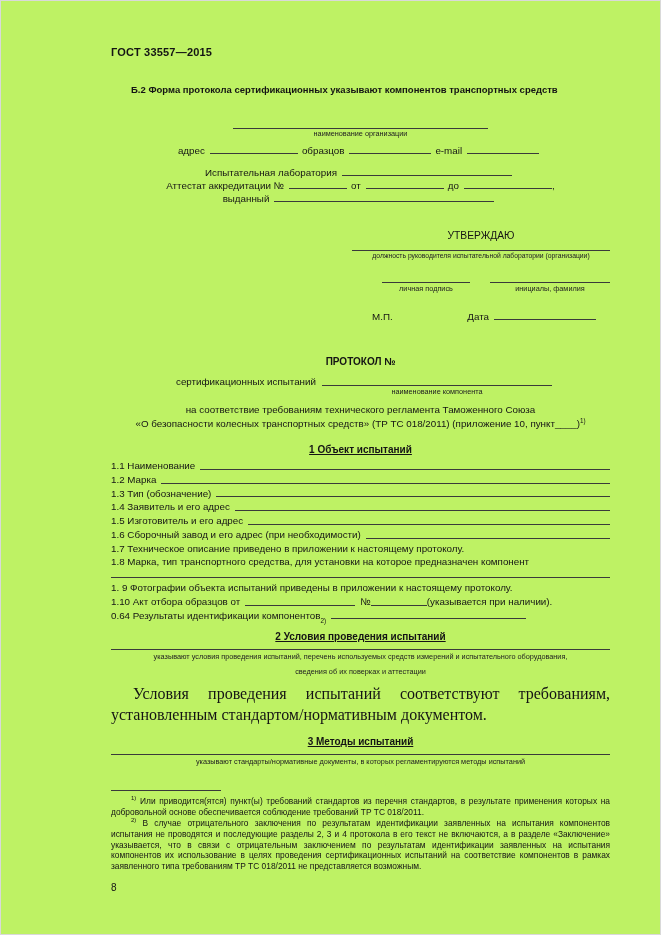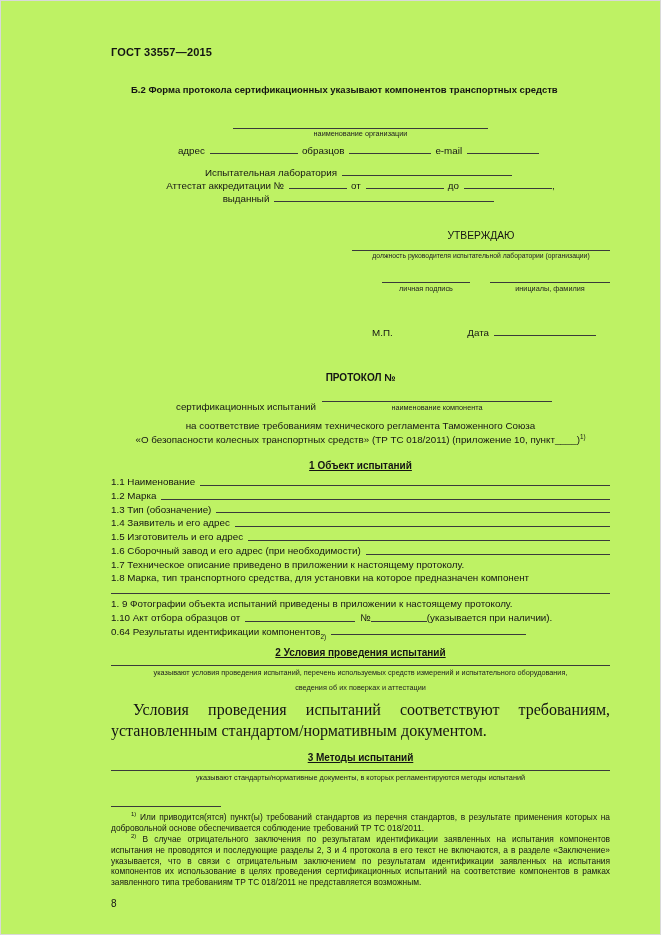--- a/index.html
+++ b/index.html
@@ -31,26 +31,26 @@
   
   .approve-block { width:258px; margin:26px 0 0 auto; font-size:9.8px; }
   .approve-title { text-align:center; font-size:10.3px; }
   .approve-rule { border-bottom:1px solid #3a3a3a; height:10px; }
   .approve-caption { text-align:center; margin-top:1px; font-size:6.8px; }
   .sig-row { display:flex; gap:20px; margin-top:16px; padding-left:30px; }
   .sig-col1 { width:88px; }
   .sig-col2 { flex:1; }
   .sig-rule { border-bottom:1px solid #3a3a3a; height:8px; }
   .sig-caption { text-align:center; margin-top:1px; }
-  .mp-row { display:flex; justify-content:space-between; align-items:flex-end; margin-top:34px; padding:0 14px 0 20px; }
+  .mp-row { display:flex; justify-content:space-between; align-items:flex-end; margin-top:18px; padding:0 14px 0 20px; }
 
   
   .protocol-title { text-align:center; font-weight:bold; font-size:10px; margin-top:34px; }
   .protocol-sub { margin-top:9px; padding-left:65px; font-size:9.8px; }
-  .ps-row { display:flex;align-items:flex-end; }
+  .ps-row { display:flex; }
   .ps-fill-wrap { flex:1; display:flex; flex-direction:column; margin-left:6px; margin-right:58px; }
   .ps-fill { border-bottom:1px solid #3a3a3a; height:10px; }
   .ps-caption { text-align:center; margin-top:1px; }
   .center-text { text-align:center; font-size:9.8px; margin-top:3px; }
   .center-text.first { margin-top:8px; }
   sup { font-size:6.3px; vertical-align:super; line-height:0; }
 
   
   .section-title { text-align:center; font-weight:bold; font-size:10px;text-decoration:underline; }
   .s1-title { margin-top:15px; margin-bottom:5px; }

